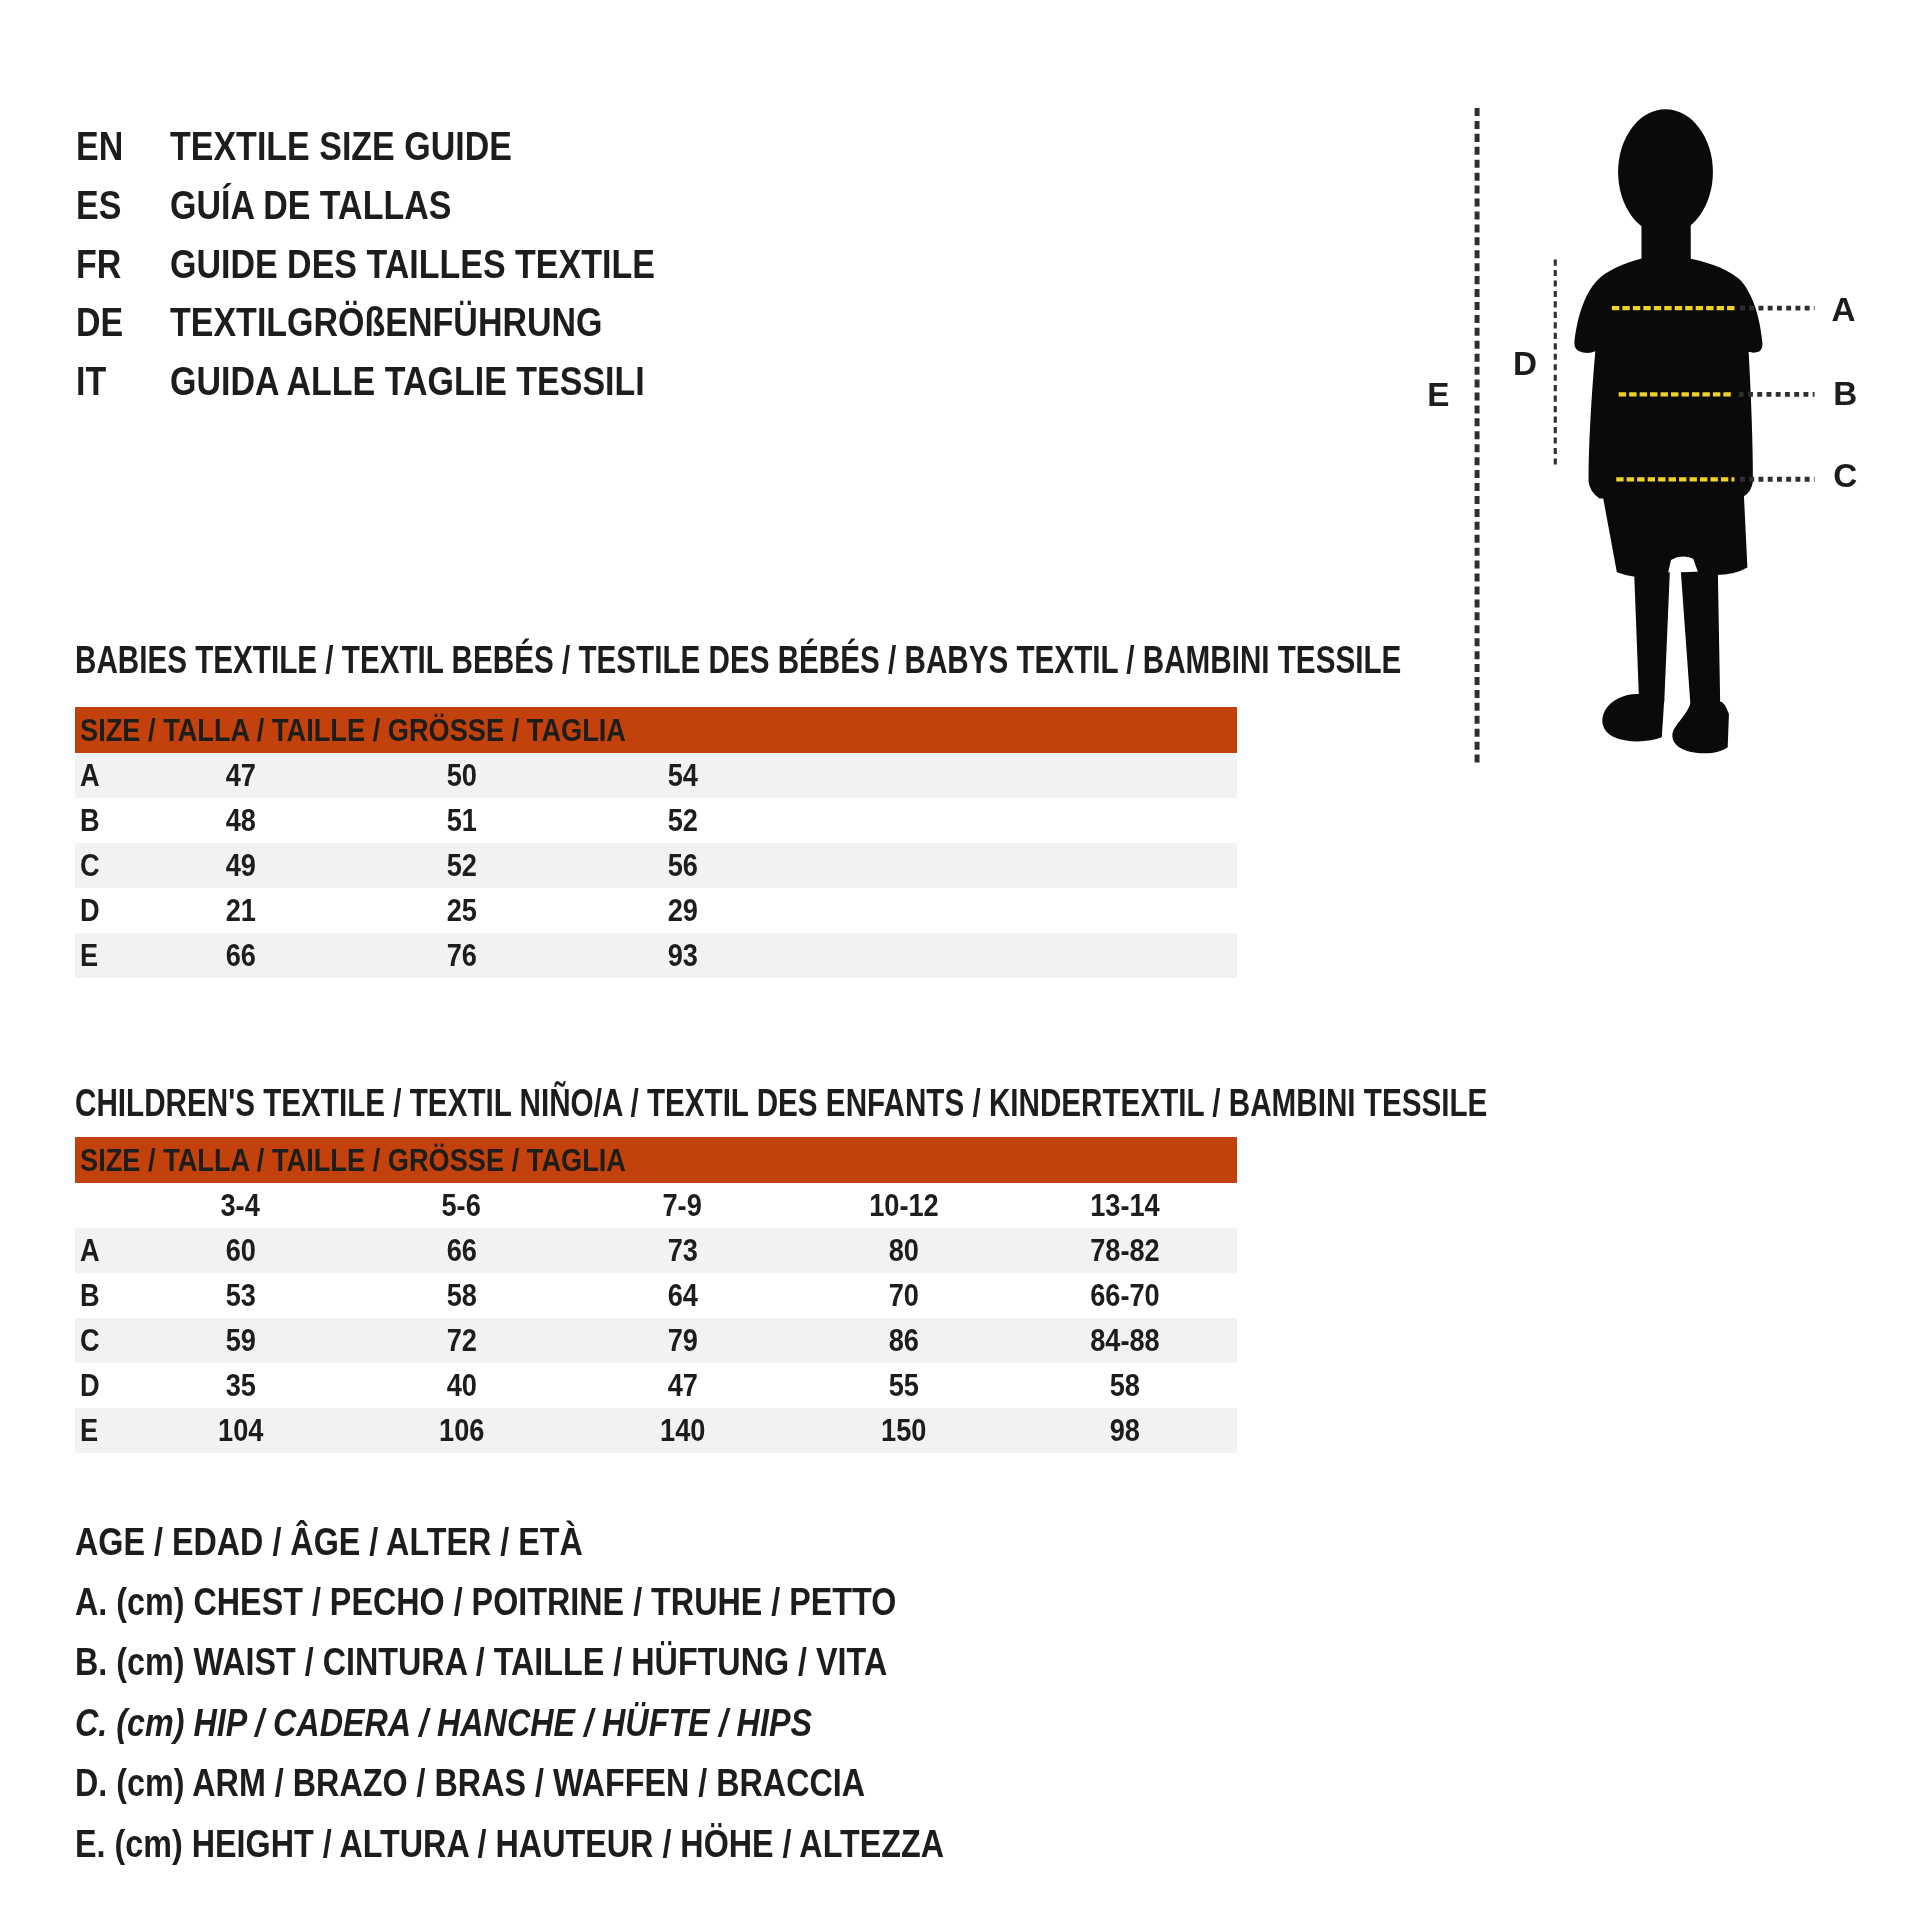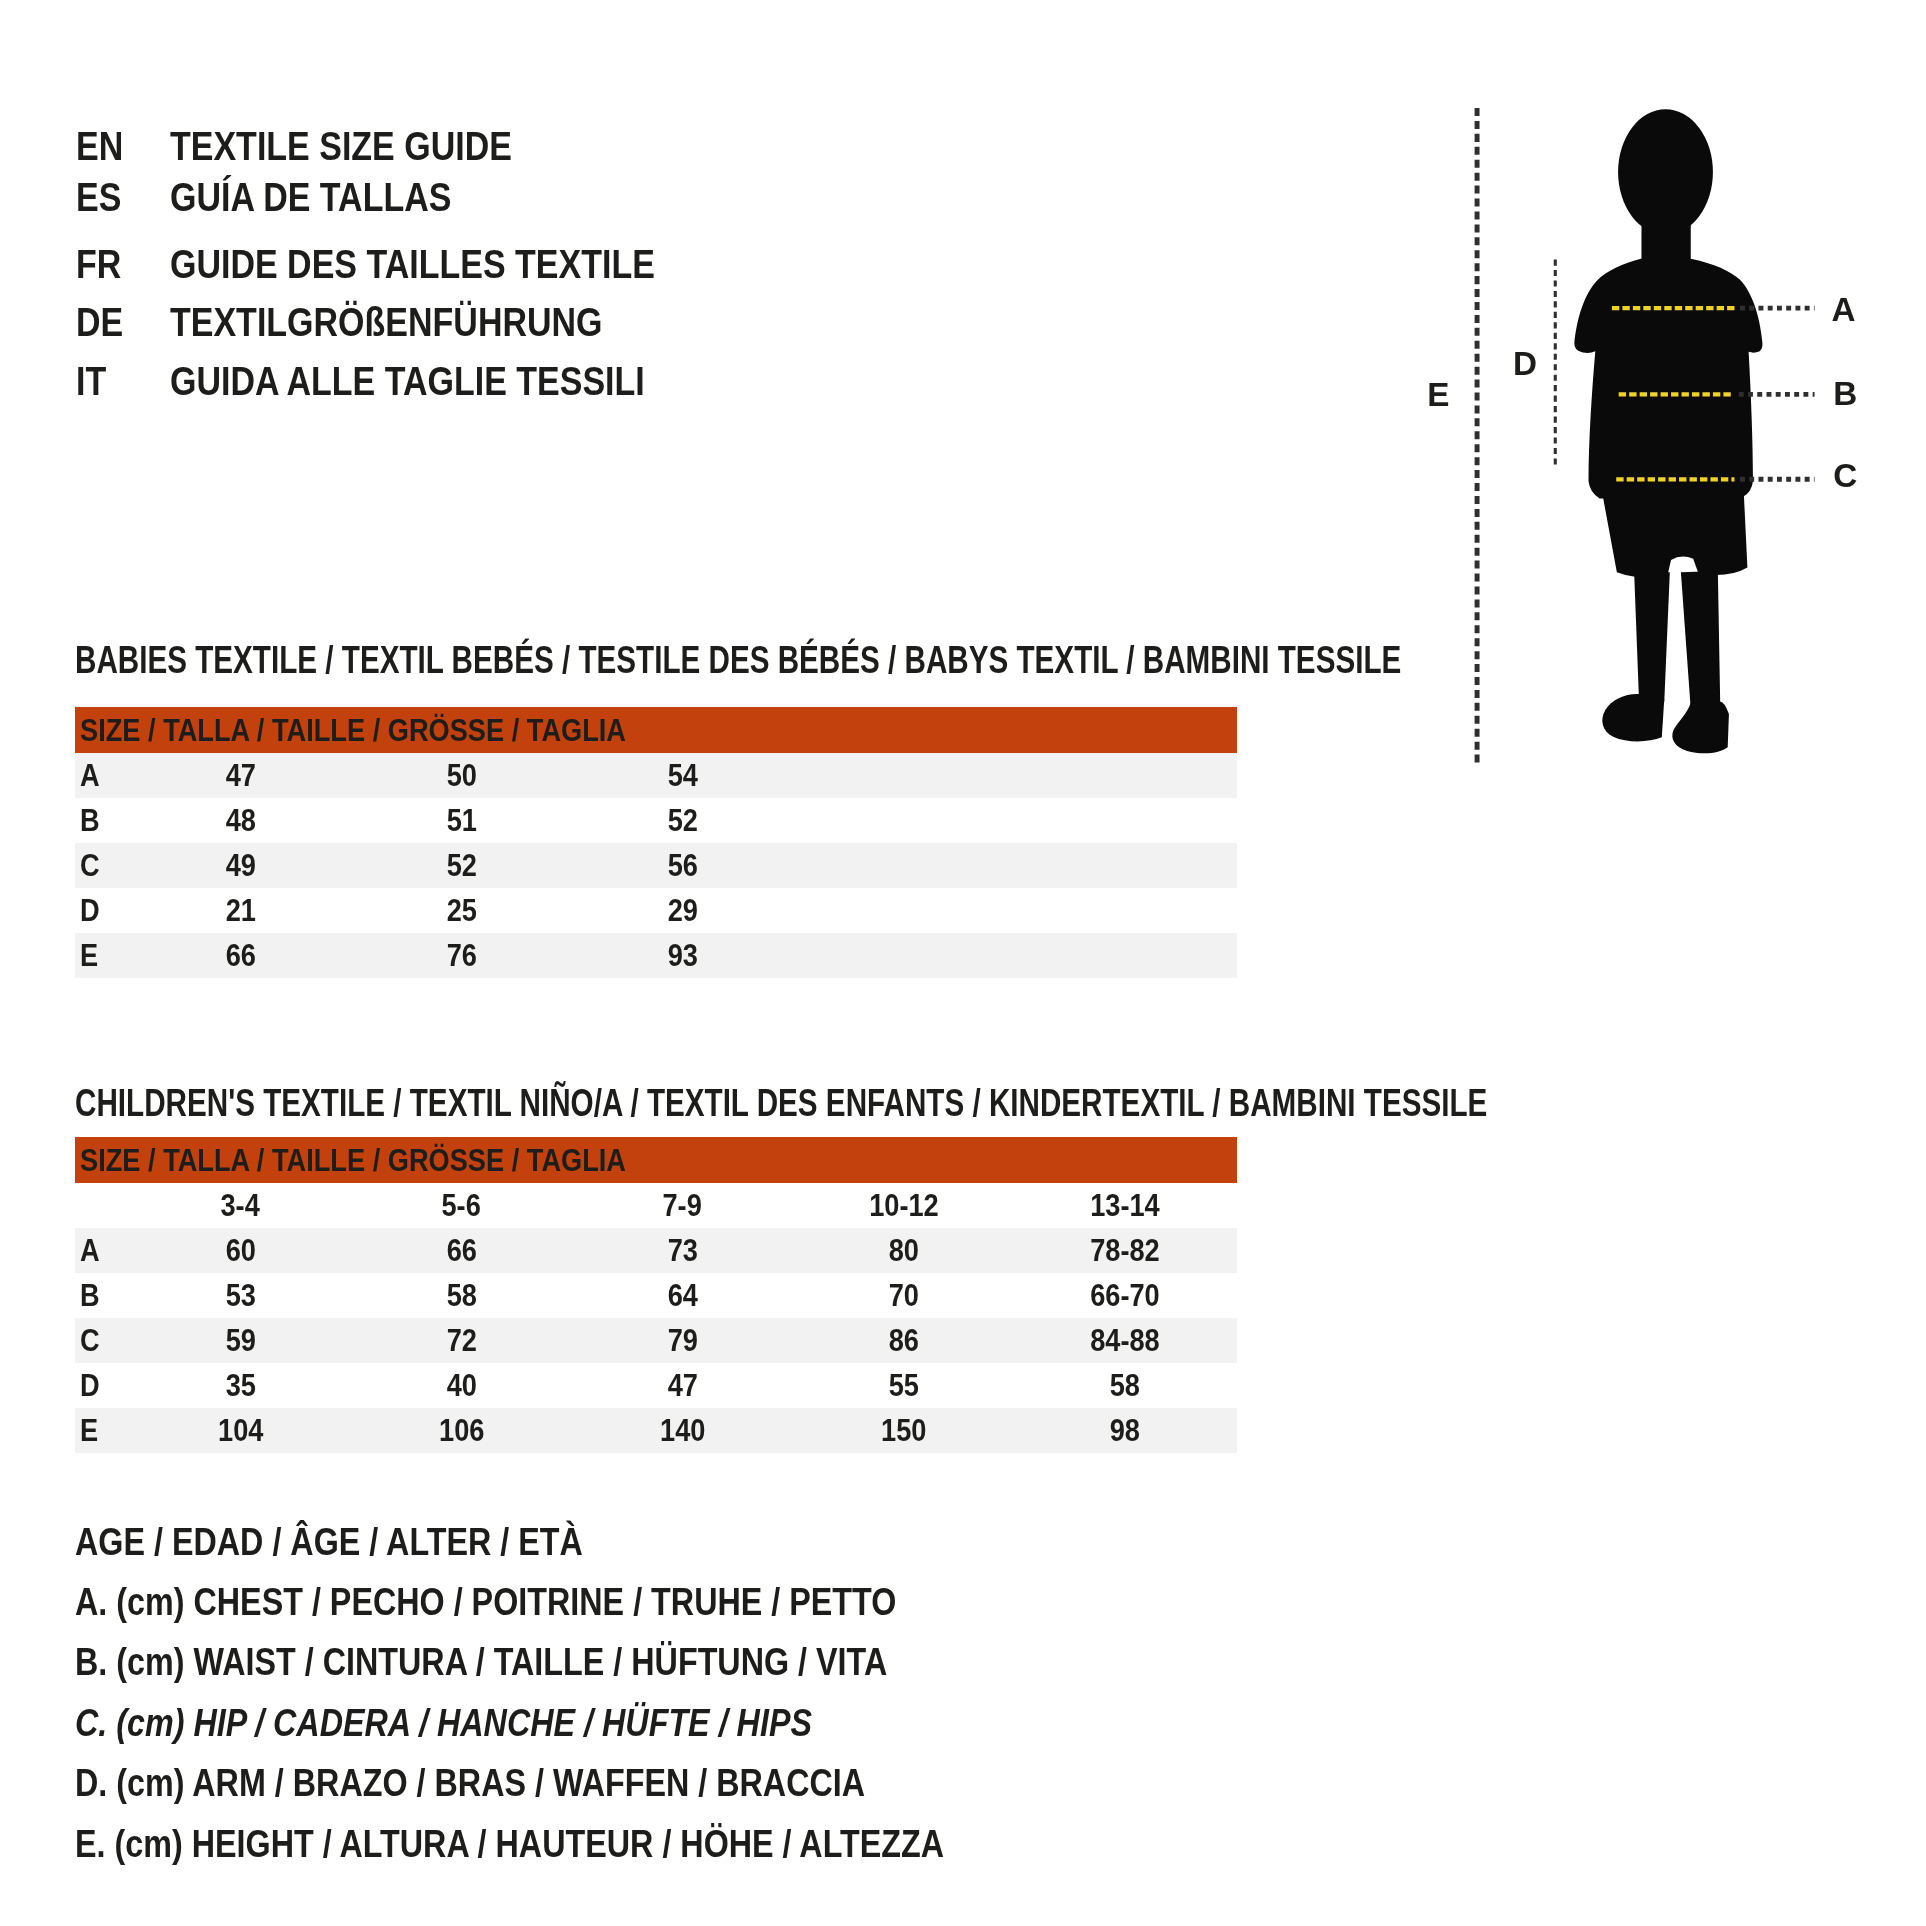--- a/index.html
+++ b/index.html
@@ -42,21 +42,21 @@
   #figure-svg text{font-family:"Liberation Sans", sans-serif;font-weight:700;font-size:54px;fill:#1d1d1b;}
 </style>
 </head>
 <body>
 
 <div class="abs" style="top:0;left:0;width:924px;height:394px;margin-top:24px;">
   <div class="lang-row" style="top:100px;">
     <span class="lang-code"><span class="cond">EN</span></span>
     <span class="lang-title"><span class="cond">TEXTILE SIZE GUIDE</span></span>
   </div>
-  <div class="lang-row" style="top:151px;">
+  <div class="lang-row" style="top:159px;">
     <span class="lang-code"><span class="cond">ES</span></span>
     <span class="lang-title"><span class="cond">GUÍA DE TALLAS</span></span>
   </div>
   <div class="lang-row" style="top:218px;">
     <span class="lang-code"><span class="cond">FR</span></span>
     <span class="lang-title"><span class="cond">GUIDE DES TAILLES TEXTILE</span></span>
   </div>
   <div class="lang-row" style="top:335px;">
     <span class="lang-code"><span class="cond">IT</span></span>
     <span class="lang-title"><span class="cond">GUIDA ALLE TAGLIE TESSILI</span></span>

